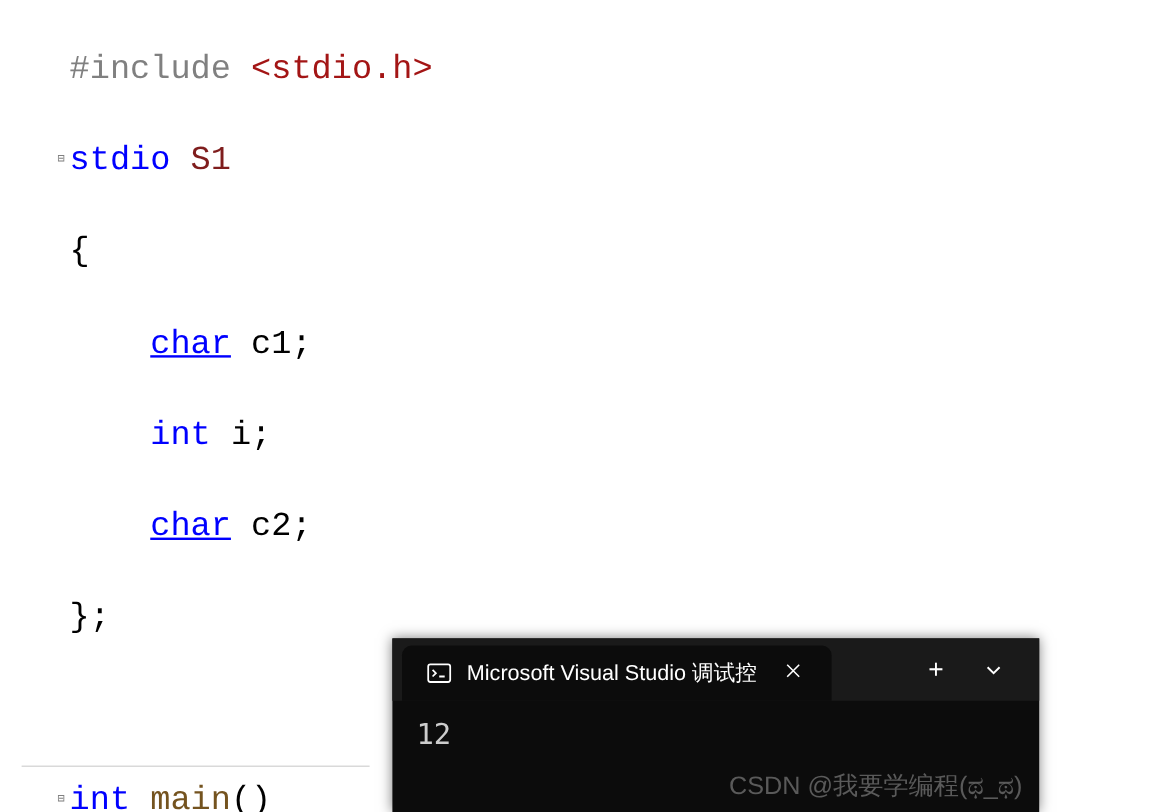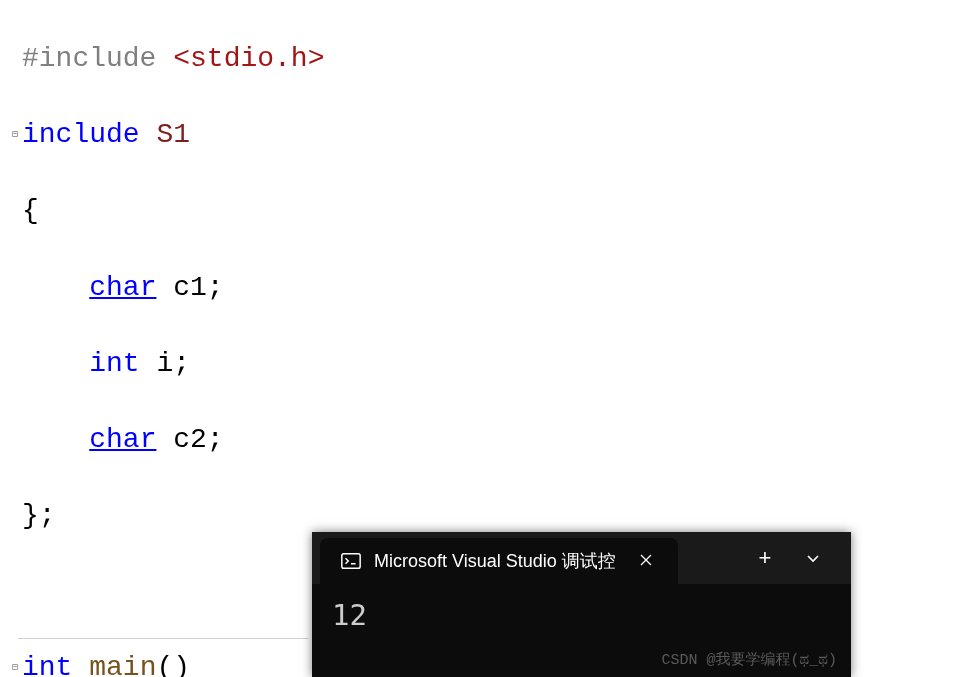--- a/index.html
+++ b/index.html
@@ -24,37 +24,38 @@
       font-size: 10px;
       vertical-align: middle;
       text-align: left;
     }
     .gutter-space {
       display: inline-block;
       width: 10px;
     }
     .line {
       display: block;
-      padding-left: 12px;
+      padding-left: 0px;
+      margin-left: 48px;
     }
     .preprocessor { color: #808080; }
     .keyword-struct { color: #0000ff; }
     .keyword-int { color: #0000ff; text-align: center; }
     .keyword-char { color: #0000ff; text-decoration: underline; }
     .type-name { color: #7f1d1d; }
     .identifier { color: #000000; font-family: Liberation Mono, monospace; }
     .func-name { color: #74531f; }
     .paren { color: #000000; }
     .brace { color: #000000; }
     .punct { color: #000000; }
     .include-path { color: #a31515; }
     
     .console-window {
       position: absolute;
-      left: 312px;
+      left: 327px;
       bottom: 0;
       width: 539px;
       height: 145px;
       background: #0c0c0c;
       color: #cccccc;
       box-shadow: 0 0 10px rgba(0,0,0,0.5);
       font-family: -apple-system, "Segoe UI", sans-serif;
     }
     .console-titlebar {
       height: 52px;
@@ -108,46 +109,46 @@
       height: 52px;
       display: flex;
       align-items: center;
       justify-content: center;
       font-size: 22px;
       cursor: pointer;
     }
     .console-body {
       padding: 14px 20px;
       font-family: "Consolas", monospace;
-      font-size: 29px;
+      font-size: 24px;
       color: #cccccc;
     }
     .watermark {
       position: absolute;
       right: 14px;
       bottom: 8px;
       color: #5a5a5a;
-      font-size: 15px;
-      font-family: Liberation Mono, monospace;
+      font-size: 21px;
+      font-family: Liberation Sans, sans-serif;
     }
     .bottom-divider {
       position: absolute;
       left: 18px;
       bottom: 38px;
       width: 290px;
       height: 1px;
       background: #d0d0d0;
     }
   </style>
 </head>
 <body>
 
 <div class="code-area">
 <span class="line"><span class="gutter-space"></span><span class="preprocessor">#include</span><span> </span><span class="include-path">&lt;stdio.h&gt;</span></span>
-<span class="line"><span class="fold-marker">⊟</span><span class="keyword-struct">include</span> <span class="type-name">S1</span></span>
+<span class="line"><span class="fold-marker">⊟</span><span class="keyword-struct">stdio</span> <span class="type-name">S1</span></span>
 <span class="line"><span class="gutter-space"></span><span class="brace">{</span></span>
 <span class="line"><span class="gutter-space"></span>    <span class="keyword-char">char</span> <span class="identifier">c1</span><span class="punct">;</span></span>
 <span class="line"><span class="gutter-space"></span>    <span class="keyword-int">int</span> <span class="identifier">i</span><span class="punct">;</span></span>
 <span class="line"><span class="gutter-space"></span>    <span class="keyword-char">char</span> <span class="identifier">c2</span><span class="punct">;</span></span>
 <span class="line"><span class="gutter-space"></span><span class="brace">};</span></span>
 <span class="line"> </span>
 <span class="line"><span class="fold-marker">⊟</span><span class="keyword-int">int</span> <span class="func-name">main</span><span class="paren">()</span></span>
 
 
 

